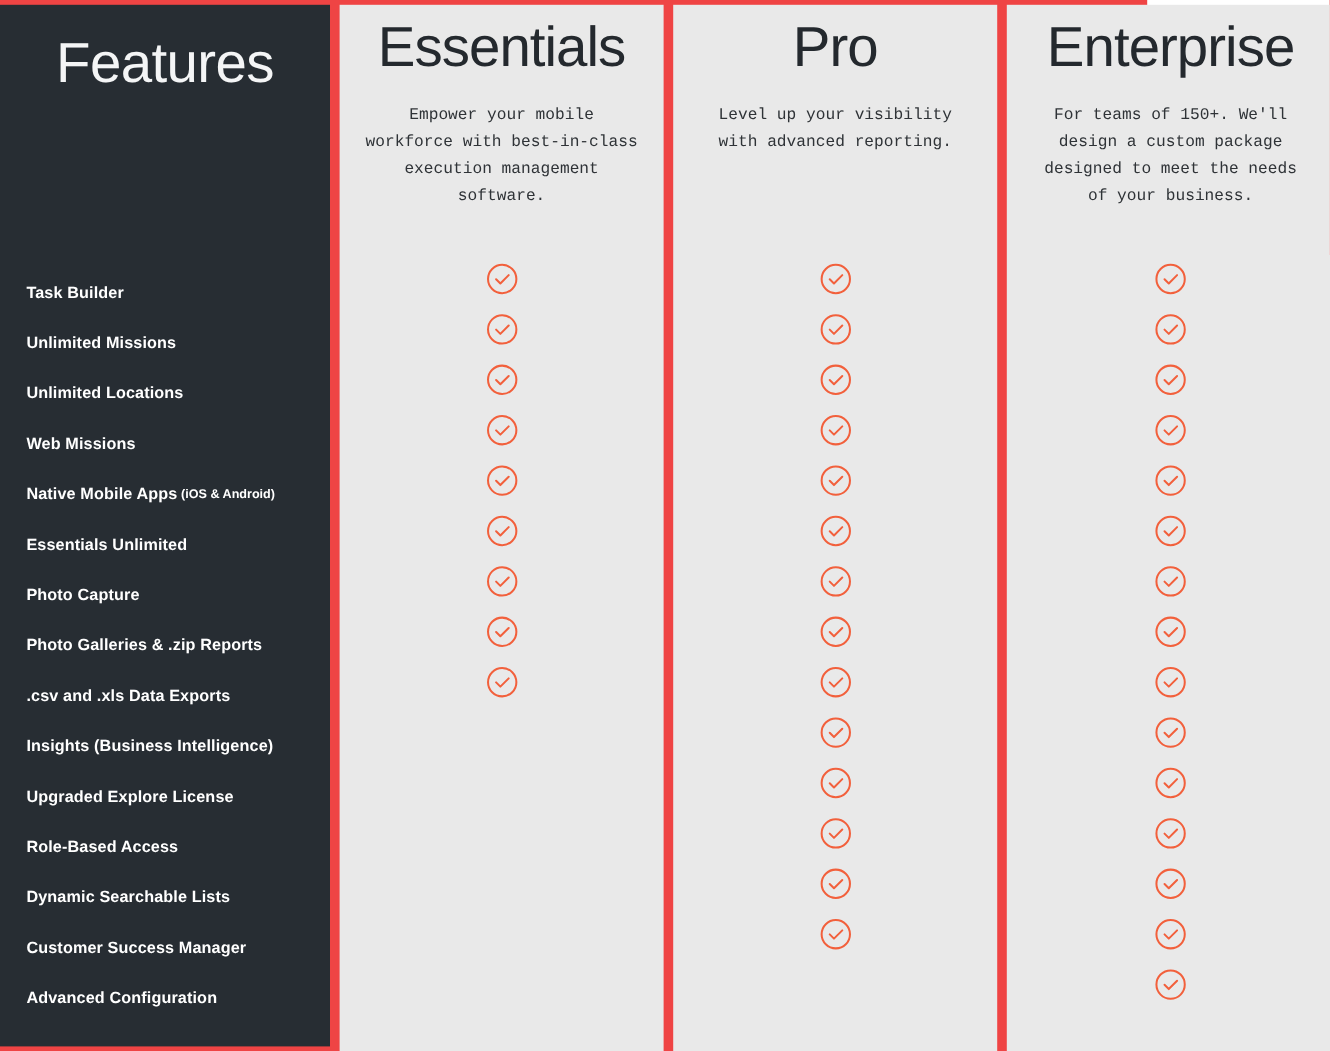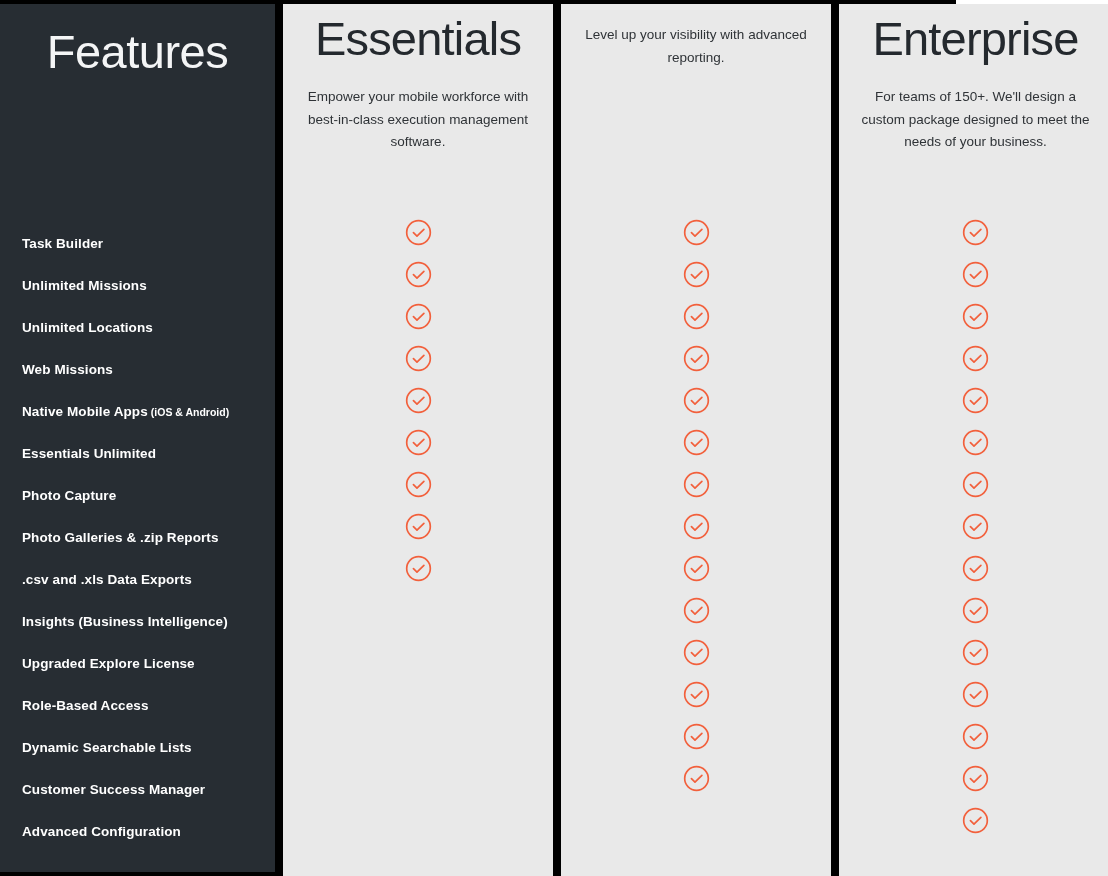--- a/index.html
+++ b/index.html
@@ -14,21 +14,21 @@
     font-family: "Liberation Sans", sans-serif;
     overflow: hidden;
   }
 
   .comparison-table {
     position: relative;
     width: 956px;
     height: 876px;
     display: flex;
     align-items: flex-start;
-    background: #000000;
+    background: #ef4444;
   }
 
   
   .features-column {
     width: 275px;
     height: 868px;
     margin-top: 4px;
     background: #272d33;
     box-sizing: border-box;
     flex: 0 0 275px;
@@ -105,20 +105,21 @@
   }
 
   .plan-desc {
     margin: 20px auto 0 auto;
     width: 232px;
     text-align: center;
     font-size: 13.5px;
     line-height: 1.68;
     color: #2f3337;
     font-weight: normal;
+    font-family: Liberation Mono, monospace;
   }
 
   .plan-checks {
     position: absolute;
     top: 207px;
     left: 0;
     width: 100%;
   }
 
   .check-row {
@@ -284,20 +285,21 @@
         <div class="check-row">
           <svg class="check-icon hidden" viewBox="0 0 32 32">
             <circle cx="16" cy="16" r="14" fill="none" stroke="#f2603c" stroke-width="2"></circle>
             <path d="M10 16.2 L14.2 20.4 L22.4 12.2" fill="none" stroke="#f2603c" stroke-width="2" stroke-linecap="round" stroke-linejoin="round"></path>
           </svg>
         </div>
       </div>
   </div>
 
   <div class="plan-column plan-pro">
+    <h2 class="plan-title">Pro</h2>
     <p class="plan-desc">Level up your visibility with advanced reporting.</p>
     <div class="plan-checks">
         <div class="check-row">
           <svg class="check-icon" viewBox="0 0 32 32">
             <circle cx="16" cy="16" r="14" fill="none" stroke="#f2603c" stroke-width="2"></circle>
             <path d="M10 16.2 L14.2 20.4 L22.4 12.2" fill="none" stroke="#f2603c" stroke-width="2" stroke-linecap="round" stroke-linejoin="round"></path>
           </svg>
         </div>
         <div class="check-row">
           <svg class="check-icon" viewBox="0 0 32 32">

